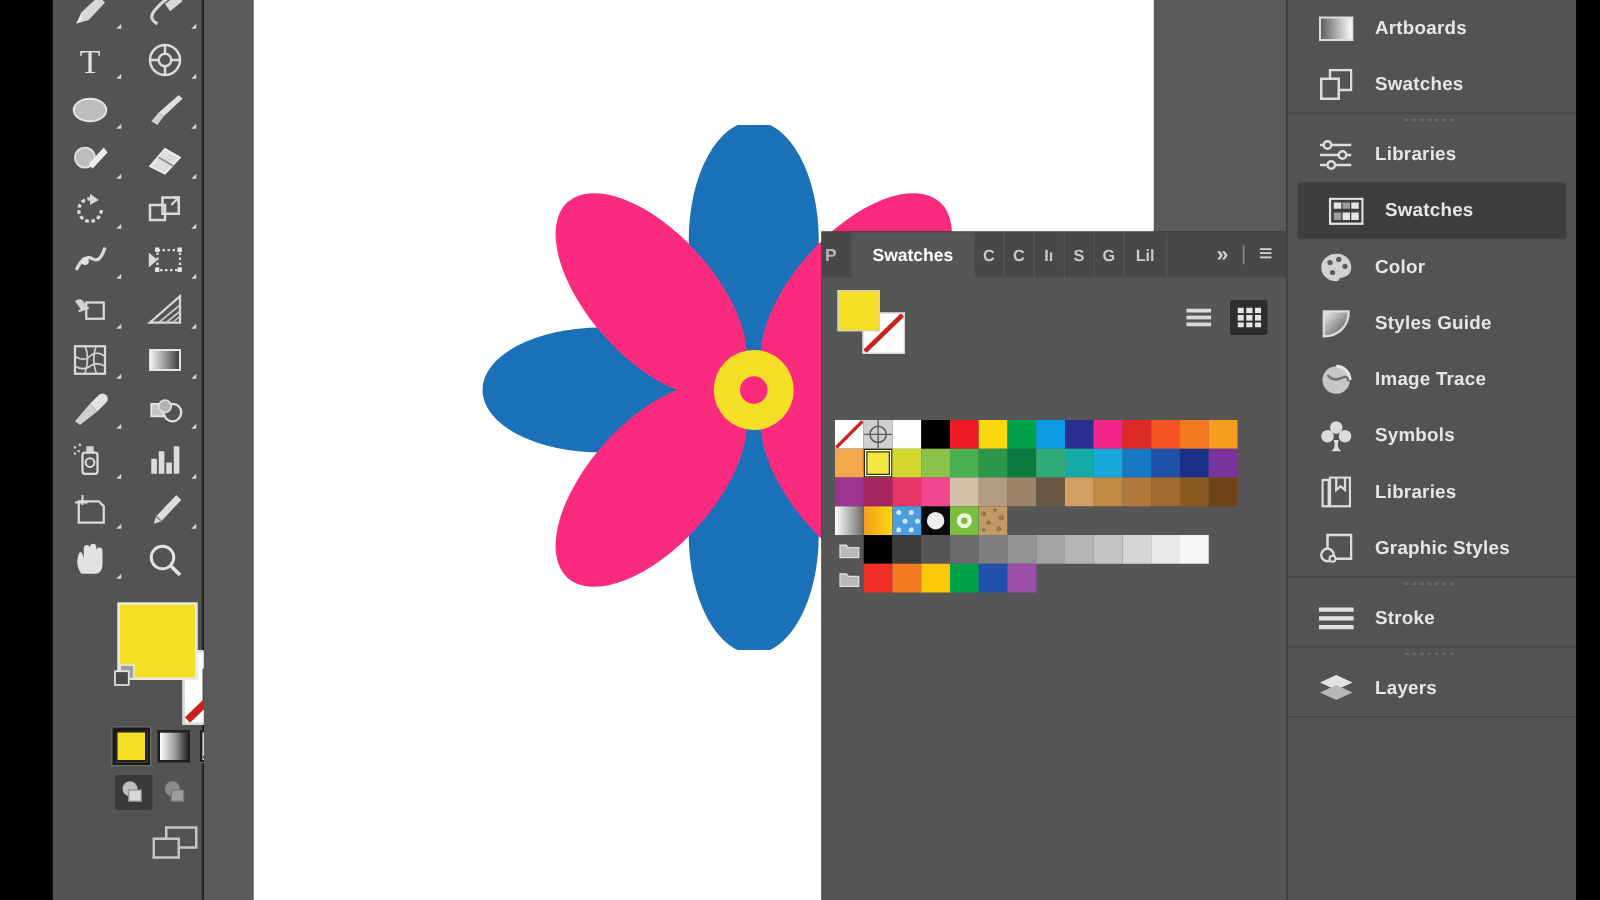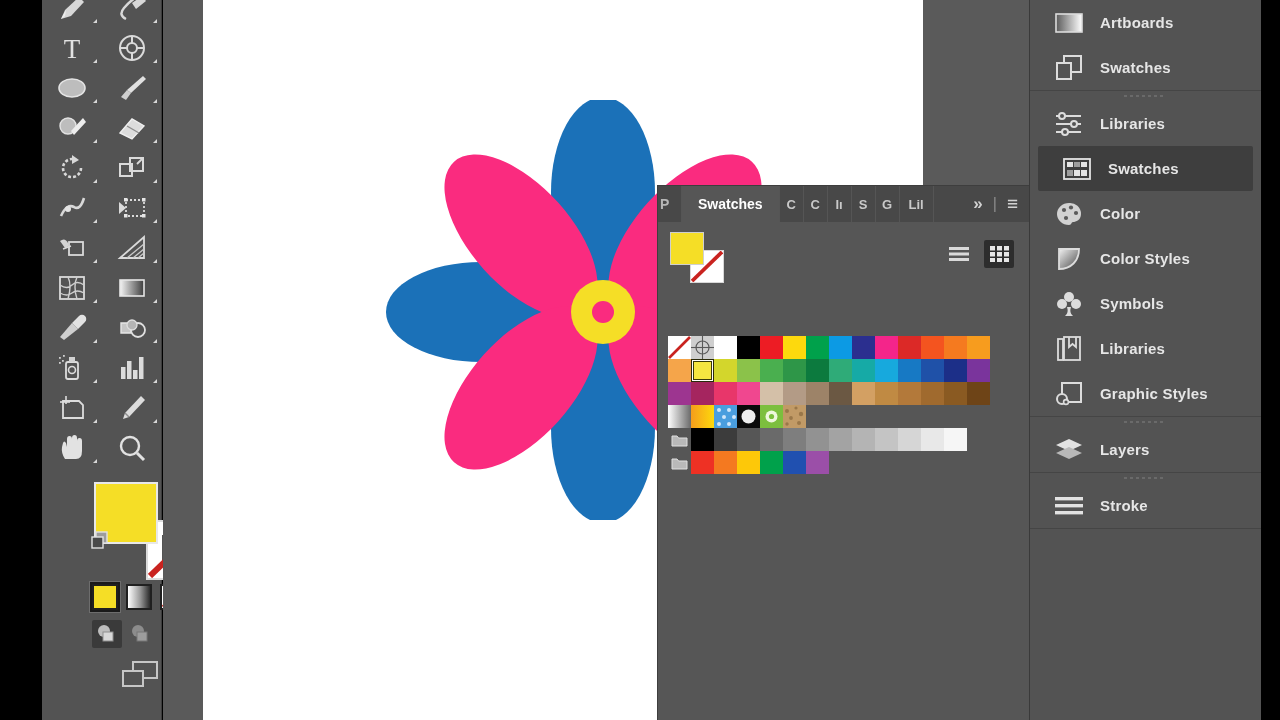--- a/index.html
+++ b/index.html
@@ -736,21 +736,31 @@
             <svg width="24" height="24" viewBox="0 0 24 24">
               <defs>
                 <linearGradient id="cgx" x1="0" y1="0" x2="1" y2="1">
                   <stop offset="0" stop-color="#f2f2f2"></stop>
                   <stop offset="1" stop-color="#4a4a4a"></stop>
                 </linearGradient>
               </defs>
               <path d="M2 2 L2 22 C14 22 22 14 22 2 Z" fill="url(#cgx)" stroke="#dcdcdc" stroke-width="1.8"></path>
             </svg>
           </span>
-          <span class="dock-label">Color Styles</span>
+          <span class="dock-label">Styles Guide</span>
+        </div>
+        <div class="dock-item">
+          <span class="dock-icon">
+            <svg width="26" height="26" viewBox="0 0 26 26">
+              <path d="M13 2 a11 11 0 1 1 -0.1 0 Z" fill="#c7c7c7"></path>
+              <path d="M13 2 a11 11 0 0 1 11 11" fill="none" stroke="#e6e6e6" stroke-width="2.4"></path>
+              <path d="M6 9 q5 6 12 2 q4 -2 5 3" fill="none" stroke="#6f6f6f" stroke-width="1.8"></path>
+            </svg>
+          </span>
+          <span class="dock-label">Image Trace</span>
         </div>
         <div class="dock-item">
           <span class="dock-icon">
             <svg width="26" height="26" viewBox="0 0 26 26">
               <circle cx="13" cy="6" r="5" fill="#dcdcdc"></circle>
               <circle cx="6" cy="13" r="5" fill="#dcdcdc"></circle>
               <circle cx="20" cy="13" r="5" fill="#dcdcdc"></circle>
               <path d="M11 16 q2 6 -2 9 h8 q-4 -3 -2 -9 Z" fill="#dcdcdc"></path>
             </svg>
           </span>
@@ -786,53 +796,53 @@
               <rect x="12" y="2" width="3" height="2"></rect>
               <rect x="18" y="2" width="3" height="2"></rect>
               <rect x="24" y="2" width="3" height="2"></rect>
               <rect x="30" y="2" width="3" height="2"></rect>
               <rect x="36" y="2" width="3" height="2"></rect>
             </g>
           </svg>
         </div>
         <div class="dock-item">
           <span class="dock-icon">
-            <svg width="28" height="24" viewBox="0 0 28 24">
-              <path d="M14 1 L27 7 L14 13 L1 7 Z" fill="#e2e2e2"></path>
-              <path d="M14 9 L27 15 L14 21 L1 15 Z" fill="#b8b8b8"></path>
-              <path d="M14 15 L27 21 L14 25 L1 21 Z" fill="#e2e2e2" opacity=".0"></path>
-            </svg>
-          </span>
-          <span class="dock-label">Layers</span>
+            <svg width="28" height="22" viewBox="0 0 28 22">
+              <g fill="#e2e2e2">
+                <rect y="2" width="28" height="3.4"></rect>
+                <rect y="9" width="28" height="3.4"></rect>
+                <rect y="16" width="28" height="3.4"></rect>
+              </g>
+            </svg>
+          </span>
+          <span class="dock-label">Stroke</span>
         </div>
       </div>
       <div class="dock-group">
         <div class="dock-grip">
           <svg width="44" height="6" viewBox="0 0 44 6">
             <g fill="#6a6a6a">
               <rect x="0" y="2" width="3" height="2"></rect>
               <rect x="6" y="2" width="3" height="2"></rect>
               <rect x="12" y="2" width="3" height="2"></rect>
               <rect x="18" y="2" width="3" height="2"></rect>
               <rect x="24" y="2" width="3" height="2"></rect>
               <rect x="30" y="2" width="3" height="2"></rect>
               <rect x="36" y="2" width="3" height="2"></rect>
             </g>
           </svg>
         </div>
         <div class="dock-item">
           <span class="dock-icon">
-            <svg width="28" height="22" viewBox="0 0 28 22">
-              <g fill="#e2e2e2">
-                <rect y="2" width="28" height="3.4"></rect>
-                <rect y="9" width="28" height="3.4"></rect>
-                <rect y="16" width="28" height="3.4"></rect>
-              </g>
-            </svg>
-          </span>
-          <span class="dock-label">Stroke</span>
+            <svg width="28" height="24" viewBox="0 0 28 24">
+              <path d="M14 1 L27 7 L14 13 L1 7 Z" fill="#e2e2e2"></path>
+              <path d="M14 9 L27 15 L14 21 L1 15 Z" fill="#b8b8b8"></path>
+              <path d="M14 15 L27 21 L14 25 L1 21 Z" fill="#e2e2e2" opacity=".0"></path>
+            </svg>
+          </span>
+          <span class="dock-label">Layers</span>
         </div>
       </div>
     </div>
 
   <div class="bar" id="bar-l"></div>
   <div class="bar" id="bar-r"></div>
 </div>
 
 </body></html>

